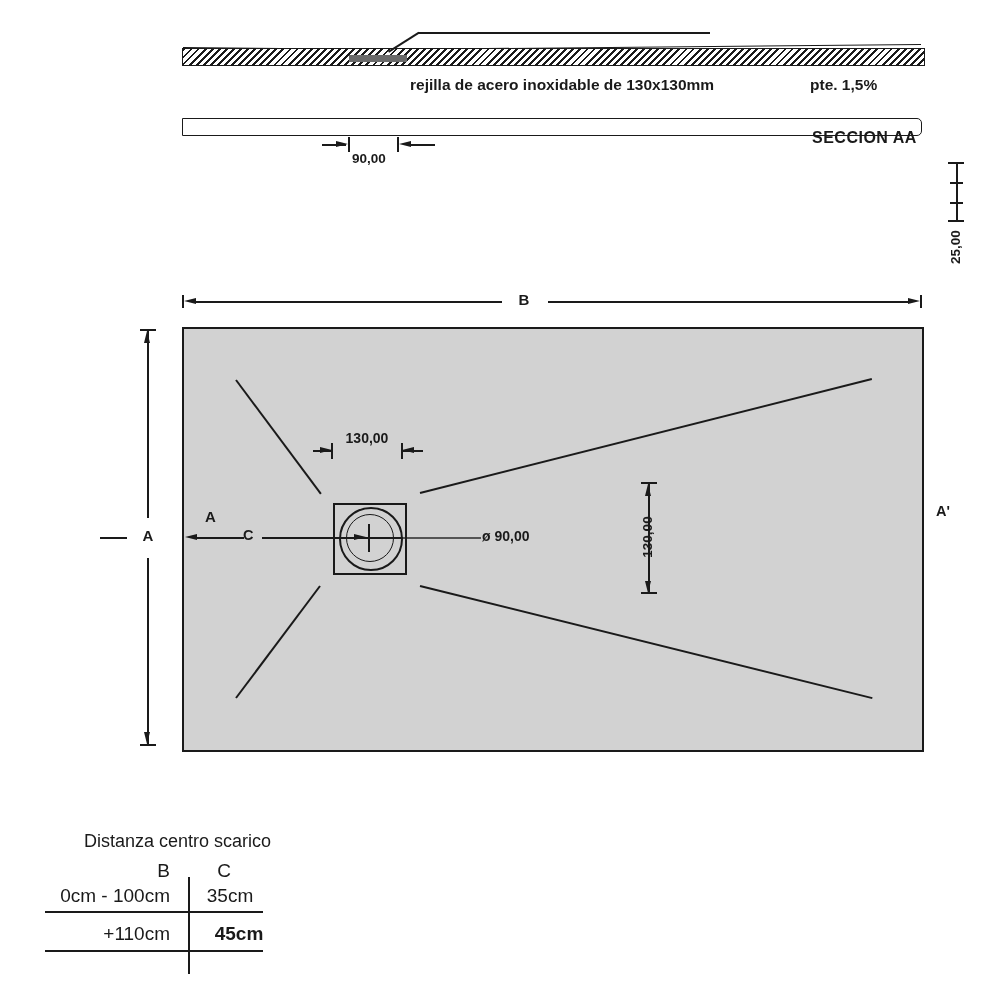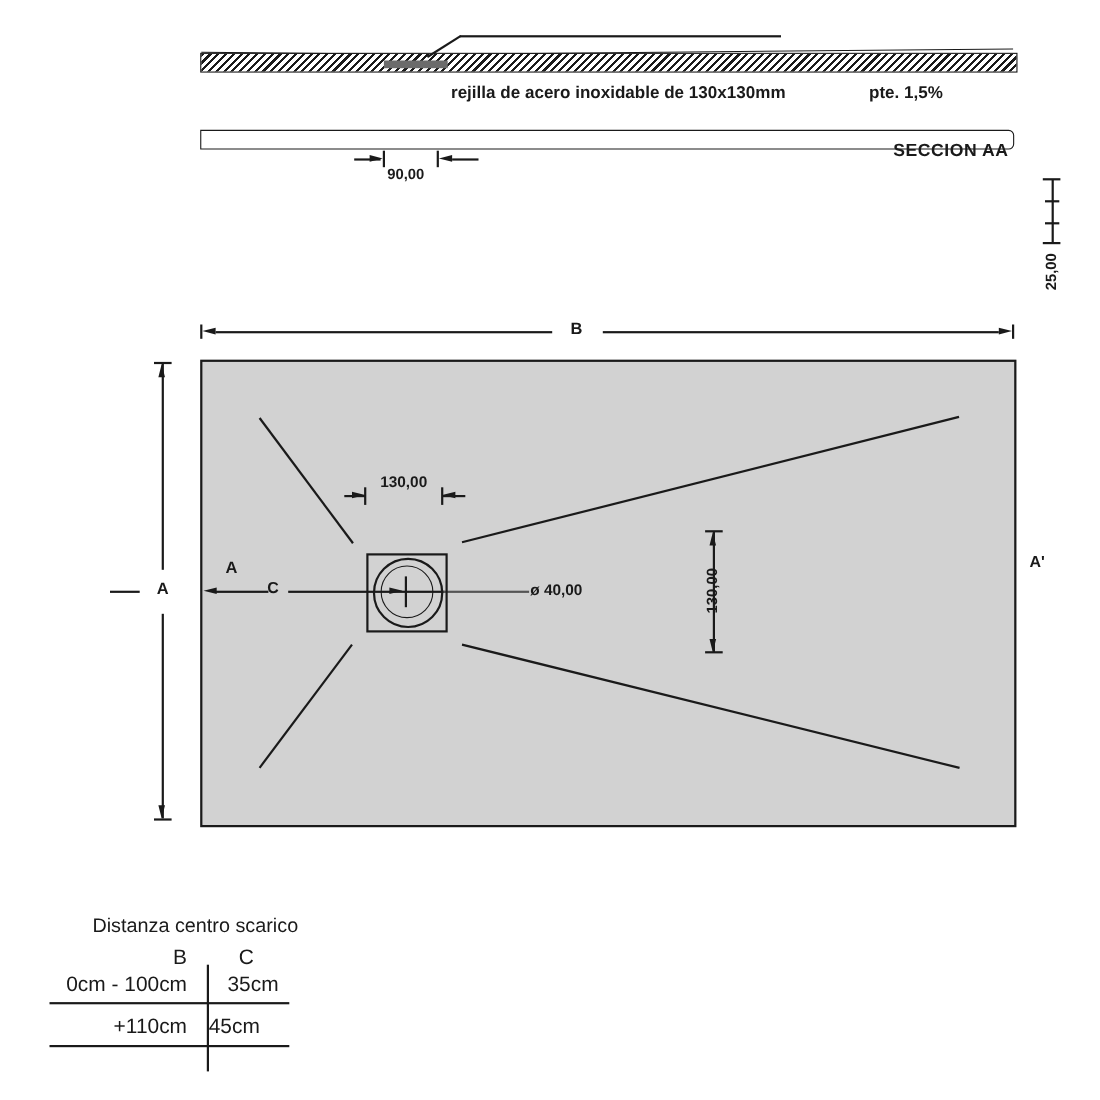--- a/index.html
+++ b/index.html
@@ -35,21 +35,21 @@
 
 <div class="canvas">
 
   <div class="hline thin" style="left:183px;top:47px;width:207px;transform-origin:0 0;transform:rotate(0.55deg);"></div>
   <div class="hline thin" style="left:390px;top:49px;width:531px;transform-origin:0 0;transform:rotate(-0.54deg);"></div>
   <div class="hatch" style="left:182px;top:48px;width:741px;height:16px;"></div>
   <div style="position:absolute;left:349px;top:55px;width:58px;height:7px;background:#6b6b6b;"></div>
   <div class="hline" style="left:388px;top:51px;width:36px;transform-origin:0 0;transform:rotate(-32.35deg);"></div>
   <div class="hline" style="left:418px;top:32px;width:292px;"></div>
   <div class="txt note" style="left:410px;top:76px;">rejilla de acero inoxidable de 130x130mm</div>
-  <div class="txt note" style="left:790px;top:76px;">pte. 1,5%</div>
+  <div class="txt note" style="left:810px;top:76px;">pte. 1,5%</div>
 
   <div style="position:absolute;left:182px;top:118px;width:738px;height:16px;background:#fff;border:1.5px solid var(--ink);border-radius:0 5px 5px 0;"></div>
   <div class="txt" style="left:812px;top:129px;font-weight:bold;font-size:16px;letter-spacing:.5px;">SECCION AA</div>
 
   <div class="hline" style="left:322px;top:144px;width:24px;"></div>
   <div class="arr arr-r" style="left:336px;top:141px;"></div>
   <div class="vline" style="left:348px;top:137px;height:15px;"></div>
   <div class="txt dim" style="left:352px;top:152px;">90,00</div>
   <div class="vline" style="left:397px;top:137px;height:15px;"></div>
   <div class="arr arr-l" style="left:399px;top:141px;"></div>
@@ -86,21 +86,21 @@
   <div class="diag" style="left:420px;top:492px;width:466px;transform:rotate(-14.16deg);"></div>
   <div class="diag" style="left:420px;top:585px;width:466px;transform:rotate(13.92deg);"></div>
 
   <div class="arr arr-l" style="left:185px;top:534px;"></div>
   <div class="hline" style="left:196px;top:536.5px;width:48px;height:2px;"></div>
   <div class="hline" style="left:262px;top:536.5px;width:72px;height:2px;"></div>
   <div class="hline" style="left:334px;top:536.5px;width:70px;height:2px;"></div>
   <div class="hline" style="left:403px;top:537px;width:78px;background:var(--centerline);"></div>
   <div class="txt lbl" style="left:205px;top:509px;">A</div>
   <div class="txt lbl" style="left:243px;top:528px;font-size:14.5px;">C</div>
-  <div class="txt dim" style="left:482px;top:529px;font-size:14px;">ø 40,00</div>
+  <div class="txt dim" style="left:482px;top:529px;font-size:14px;">ø 90,00</div>
   <div class="txt lbl" style="left:936px;top:504px;font-size:14.5px;">A'</div>
 
   <div style="position:absolute;left:333px;top:503px;width:70px;height:68px;border:2px solid var(--ink);"></div>
   <div style="position:absolute;left:339px;top:507px;width:60px;height:60px;border:2.5px solid var(--ink);border-radius:50%;"></div>
   <div style="position:absolute;left:346px;top:514px;width:46px;height:46px;border:1.5px solid var(--ink);border-radius:50%;"></div>
   <div class="vline" style="left:368px;top:524px;height:28px;width:2px;"></div>
   <div class="arr arr-r" style="left:354px;top:534px;"></div>
 
   <div class="hline" style="left:313px;top:450px;width:19px;"></div>
   <div class="arr arr-r" style="left:320px;top:447px;"></div>
@@ -119,18 +119,18 @@
 
   <div class="txt" style="left:84px;top:832px;font-size:18px;">Distanza centro scarico</div>
   <div class="txt tbl rgt" style="left:45px;top:861px;width:125px;padding-right:6px;">B</div>
   <div class="txt tbl ctr" style="left:198px;top:861px;width:52px;">C</div>
 
   <div class="txt tbl rgt" style="left:45px;top:886px;width:125px;">0cm - 100cm</div>
   <div class="txt tbl ctr" style="left:200px;top:886px;width:60px;">35cm</div>
   <div class="hline" style="left:45px;top:911px;width:218px;"></div>
 
   <div class="txt tbl rgt" style="left:45px;top:924px;width:125px;">+110cm</div>
-  <div class="txt tbl ctr" style="left:183px;top:924px;width:60px;">45cm</div>
+  <div class="txt tbl ctr" style="left:209px;top:924px;width:60px;font-weight:bold;">45cm</div>
   <div class="hline" style="left:45px;top:950px;width:218px;"></div>
 
   <div class="vline" style="left:188px;top:877px;height:97px;"></div>
 
 </div>
 
 </body></html>

